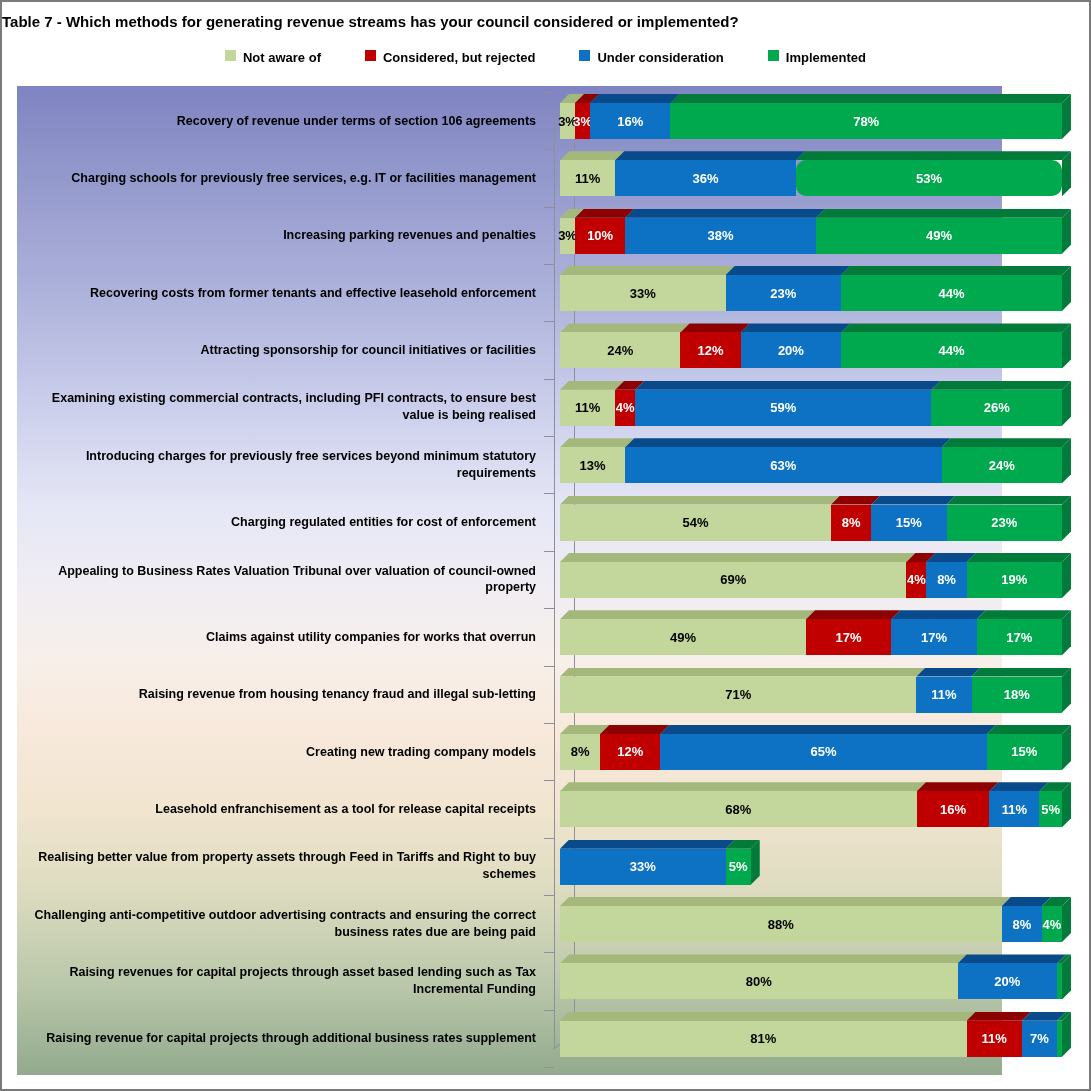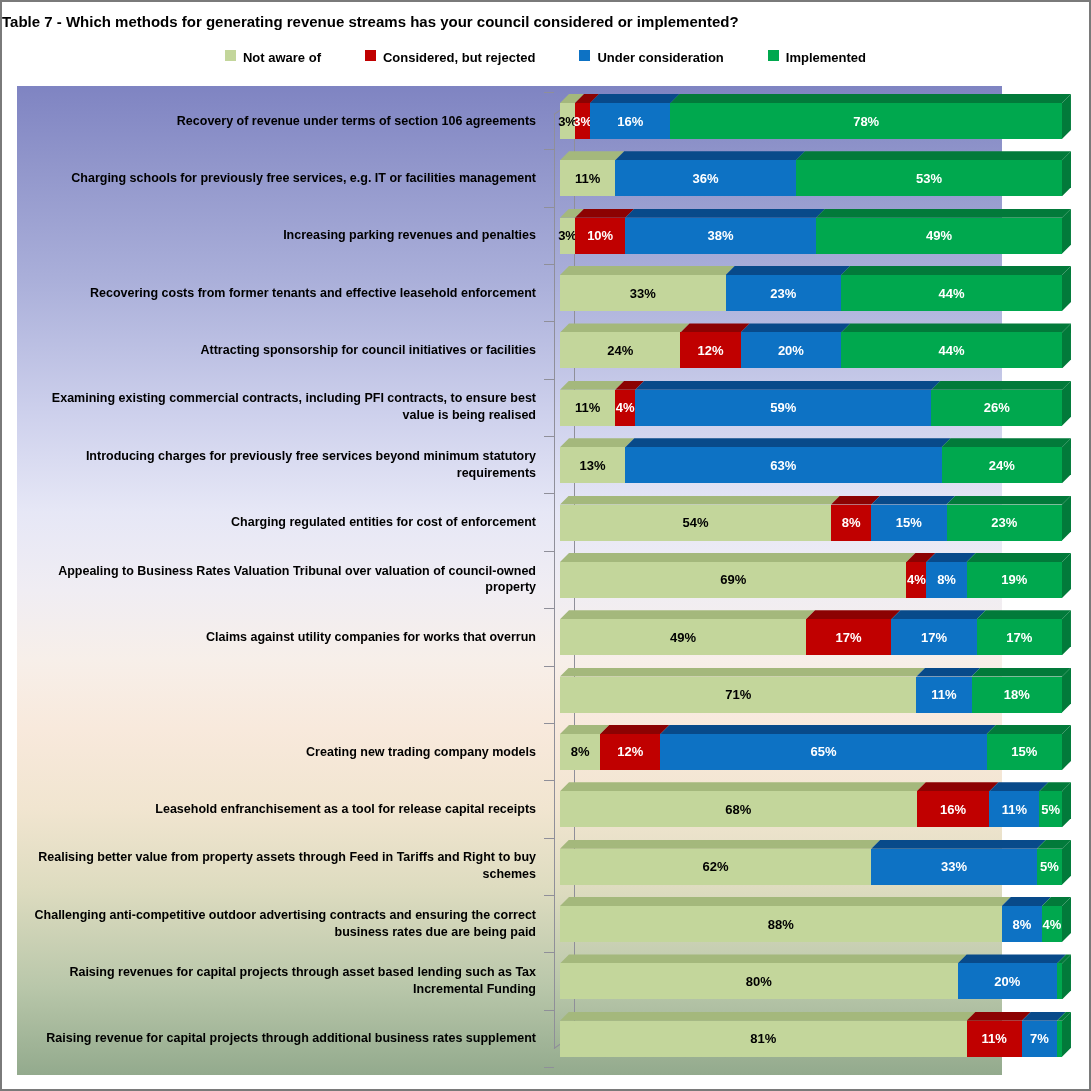--- a/index.html
+++ b/index.html
@@ -90,21 +90,21 @@
         </div>
         <div class="row">
           <div class="cat">Charging schools for previously free services, e.g. IT or facilities management</div>
           <div class="bar">
             <div class="seg" style="width: 11%; --c: #c3d69b; --d: #a4b87c;">
               <span class="val" style="--lc: #000000;">11%</span>
             </div>
             <div class="seg" style="width: 36%; --c: #0d72c4; --d: #084a8a;">
               <span class="val" style="--lc: #ffffff;">36%</span>
             </div>
-            <div class="seg cap" style="width: 53%; --c: #00a84e; --d: #027a3a;">
+            <div class="seg cap" style="width: 53%; border-radius: 10px; --c: #00a84e; --d: #027a3a;">
               <span class="val" style="--lc: #ffffff;">53%</span>
             </div>
           </div>
         </div>
         <div class="row">
           <div class="cat">Increasing parking revenues and penalties</div>
           <div class="bar">
             <div class="seg" style="width: 3%; --c: #c3d69b; --d: #a4b87c;">
               <span class="val" style="--lc: #000000;">3%</span>
             </div>
@@ -226,20 +226,21 @@
             </div>
             <div class="seg" style="width: 17%; --c: #0d72c4; --d: #084a8a;">
               <span class="val" style="--lc: #ffffff;">17%</span>
             </div>
             <div class="seg cap" style="width: 17%; --c: #00a84e; --d: #027a3a;">
               <span class="val" style="--lc: #ffffff;">17%</span>
             </div>
           </div>
         </div>
         <div class="row">
+          <div class="cat">Raising revenue from housing tenancy fraud and illegal sub-letting</div>
           <div class="bar">
             <div class="seg" style="width: 71%; --c: #c3d69b; --d: #a4b87c;">
               <span class="val" style="--lc: #000000;">71%</span>
             </div>
             <div class="seg" style="width: 11%; --c: #0d72c4; --d: #084a8a;">
               <span class="val" style="--lc: #ffffff;">11%</span>
             </div>
             <div class="seg cap" style="width: 18%; --c: #00a84e; --d: #027a3a;">
               <span class="val" style="--lc: #ffffff;">18%</span>
             </div>
@@ -275,23 +276,20 @@
               <span class="val" style="--lc: #ffffff;">11%</span>
             </div>
             <div class="seg cap" style="width: 5%; --c: #00a84e; --d: #027a3a;">
               <span class="val" style="--lc: #ffffff;">5%</span>
             </div>
           </div>
         </div>
         <div class="row">
           <div class="cat">Realising better value from property assets through Feed in Tariffs and Right to buy schemes</div>
           <div class="bar">
-            <div class="seg" style="width: 62%; --c: #c3d69b; --d: #a4b87c;">
-              <span class="val" style="--lc: #000000;">62%</span>
-            </div>
             <div class="seg" style="width: 33%; --c: #0d72c4; --d: #084a8a;">
               <span class="val" style="--lc: #ffffff;">33%</span>
             </div>
             <div class="seg cap" style="width: 5%; --c: #00a84e; --d: #027a3a;">
               <span class="val" style="--lc: #ffffff;">5%</span>
             </div>
           </div>
         </div>
         <div class="row">
           <div class="cat">Challenging anti-competitive outdoor advertising contracts and ensuring the correct business rates due are being paid</div>

